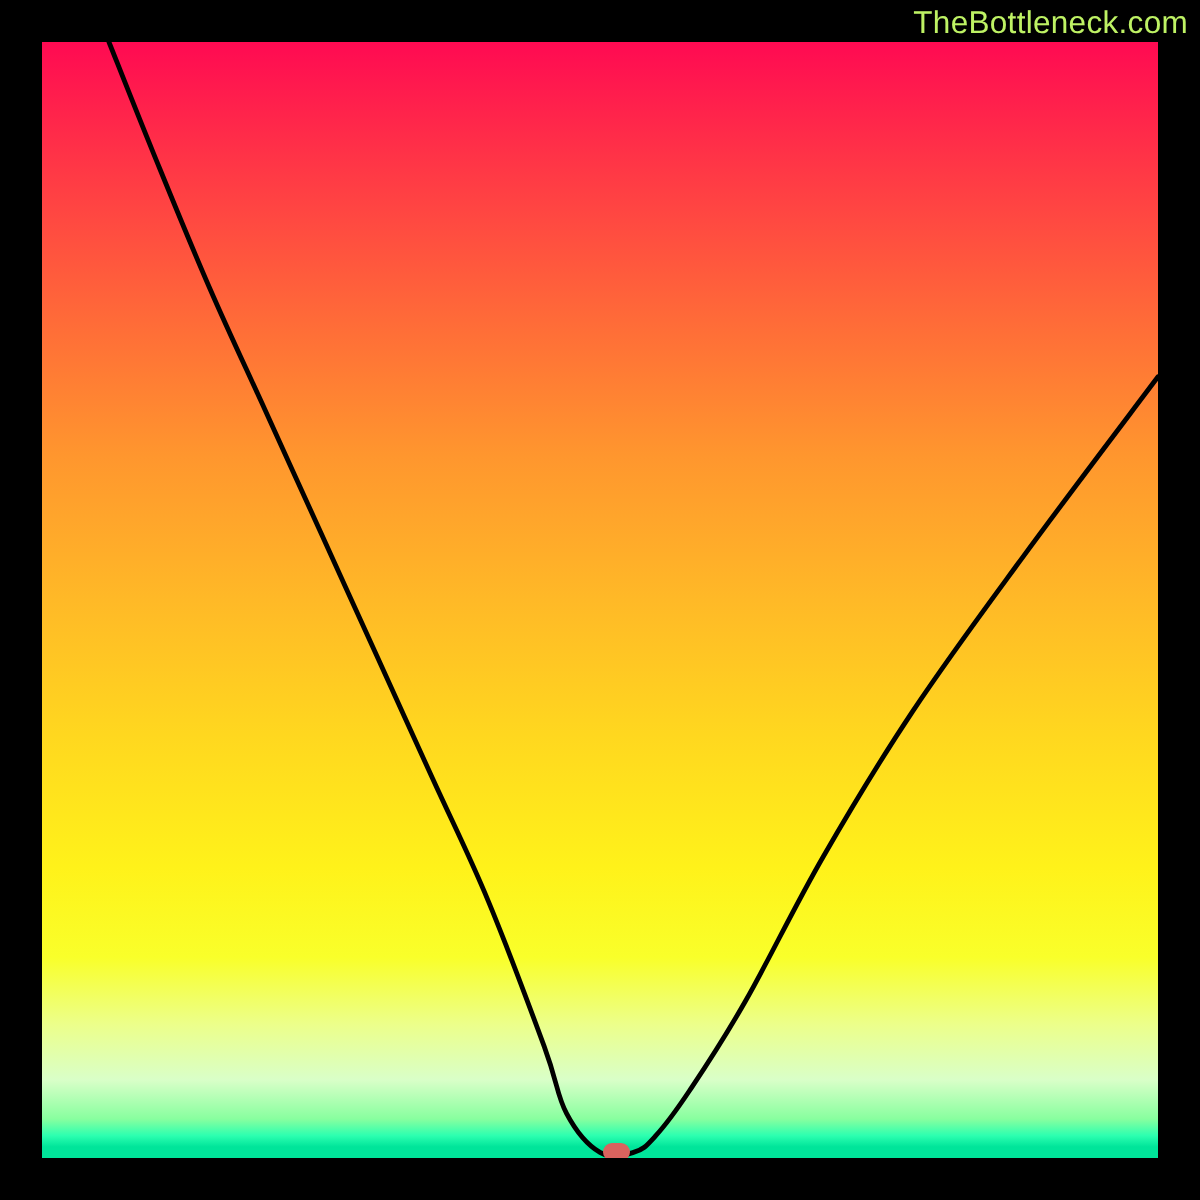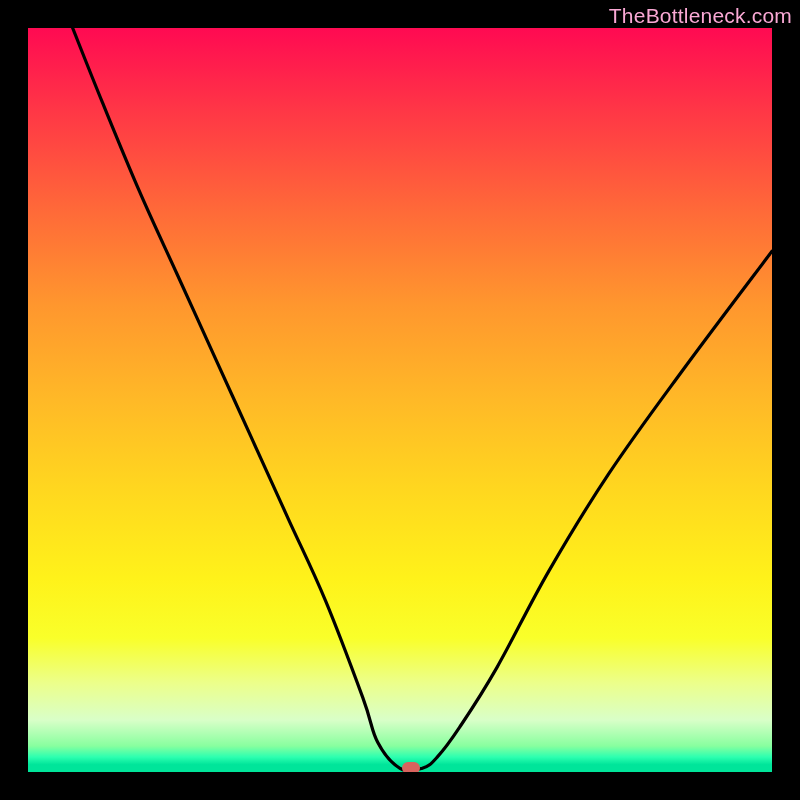--- a/index.html
+++ b/index.html
@@ -63,21 +63,21 @@
     width: 18px;
     height: 12px;
     border-radius: 6px;
     background: #d9635e;
     transform: translate(-50%, -50%);
   }
   .watermark {
     position: absolute;
     top: 4px;
     right: 8px;
-    color: #f9a8d4;
+    color: #bef264;
     font-size: 21px;
     letter-spacing: 0.2px;
   }
 </style>
 </head>
 <body>
 
 <div class="frame">
   <div class="plot-area">
     <div class="gradient"></div>

